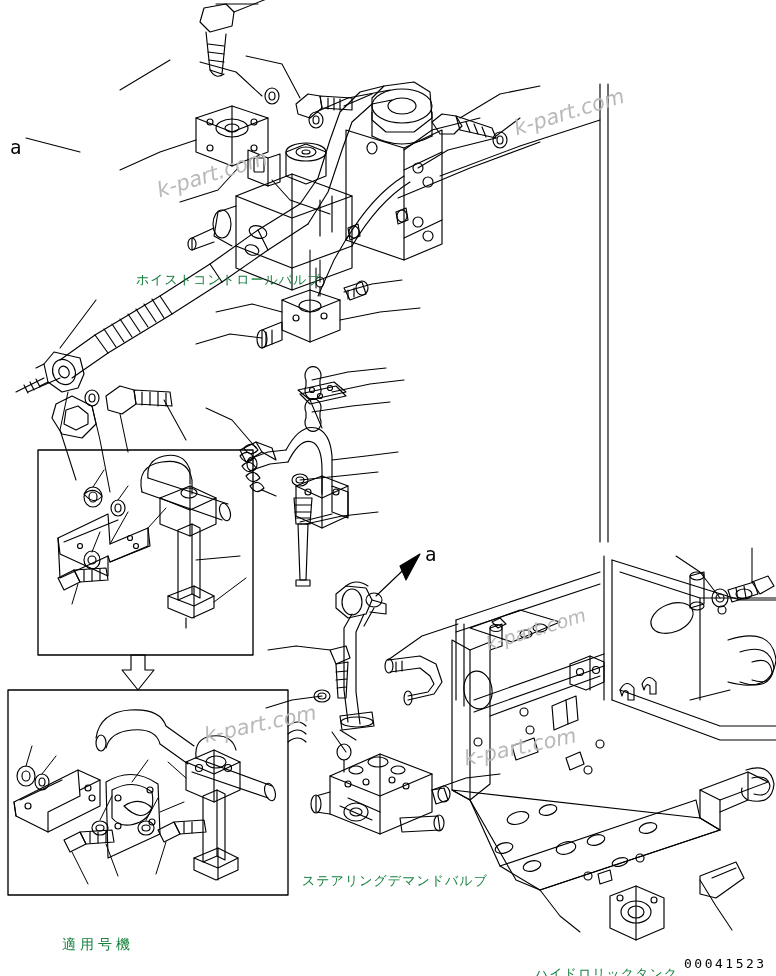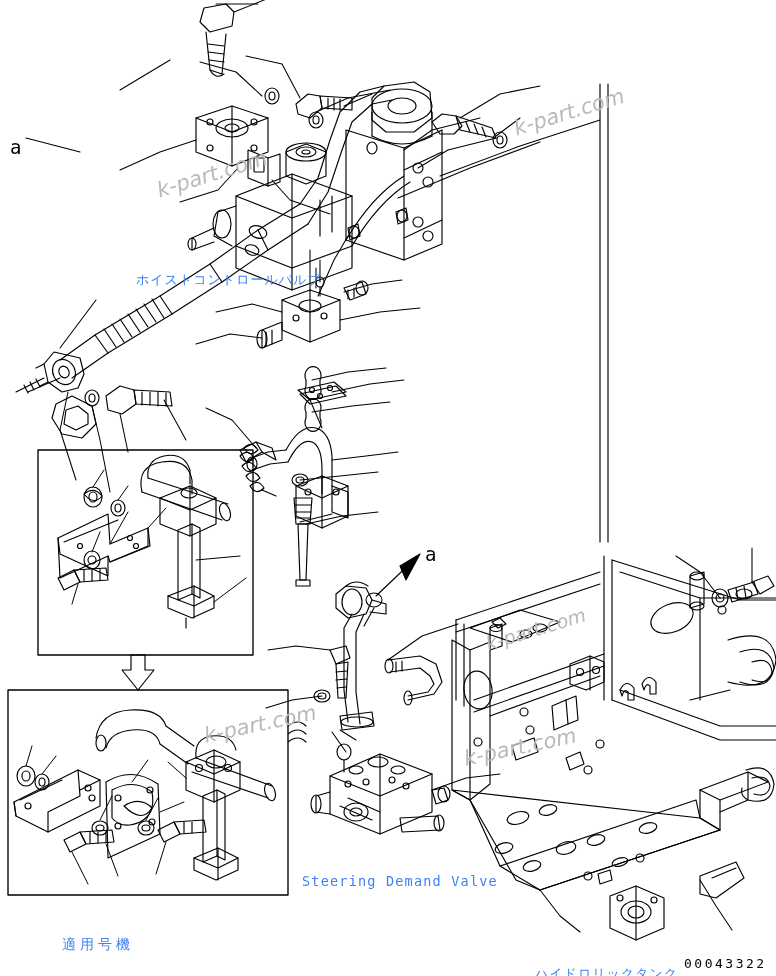--- a/index.html
+++ b/index.html
@@ -4,21 +4,21 @@
 <title>Parts Diagram</title>
 <style>
   html,body{margin:0;padding:0;background:#ffffff;}
   body{
     width:776px;height:976px;overflow:hidden;position:relative;
     font-family:"DejaVu Sans","Liberation Sans",sans-serif;
     color:#000;
   }
   #sheet{position:absolute;left:0;top:0;width:776px;height:976px;}
   svg.layer{position:absolute;left:0;top:0;width:776px;height:976px;}
-  .lbl{position:absolute;white-space:pre;color:#3b82f6;}
+  .lbl{position:absolute;white-space:pre;color:#15803d;}
   .lbl .jp{font-family:"DejaVu Sans",sans-serif;font-size:13px;letter-spacing:1px;display:block;line-height:1.25;}
   .lbl .en{font-family:"DejaVu Sans Mono","Liberation Mono",monospace;font-size:13.5px;letter-spacing:1.2px;display:block;line-height:1.25;}
   .callout{position:absolute;font-family:"DejaVu Sans Mono","Liberation Mono",monospace;font-size:19px;}
   .dwg{position:absolute;font-family:"DejaVu Sans Mono","Liberation Mono",monospace;font-size:13px;letter-spacing:2.5px;}
   .wm{position:absolute;color:#b9b9b9;font-family:"DejaVu Sans","Liberation Sans",sans-serif;
       font-size:21px;font-style:italic;white-space:nowrap;user-select:none;}
   .serial .jp{font-size:14px;letter-spacing:4px;}
 </style>
 </head>
 <body>
@@ -605,31 +605,31 @@
   <div class="wm" style="left:512px;top:100px;transform:rotate(-17deg);">k-part.com</div>
   <div class="wm" style="left:203px;top:712px;transform:rotate(-12deg);">k-part.com</div>
   <div class="wm" style="left:463px;top:735px;transform:rotate(-12deg);">k-part.com</div>
   <div class="wm" style="left:484px;top:618px;font-size:19px;transform:rotate(-17deg);">k-part.com</div>
 
   <div class="lbl" style="left:136px;top:234px;">
     <span class="jp">ホイストコントロールバルブ</span>
   </div>
 
   <div class="lbl" style="left:302px;top:835px;">
-    <span class="en">Steering Demand Valve</span>
+    <span class="jp">ステアリングデマンドバルブ</span>
   </div>
 
   <div class="lbl" style="left:535px;top:928px;">
     <span class="jp">ハイドロリックタンク</span>
     
   </div>
 
   <div class="lbl serial" style="left:62px;top:898px;">
     <span class="jp">適用号機</span>
     
   </div>
 
   <div class="callout" style="left:10px;top:136px;">a</div>
   <div class="callout" style="left:425px;top:543px;">a</div>
 
-  <div class="dwg" style="left:684px;top:956px;">00043322</div>
+  <div class="dwg" style="left:684px;top:956px;">00041523</div>
 
 </div>
 
 </body></html>

